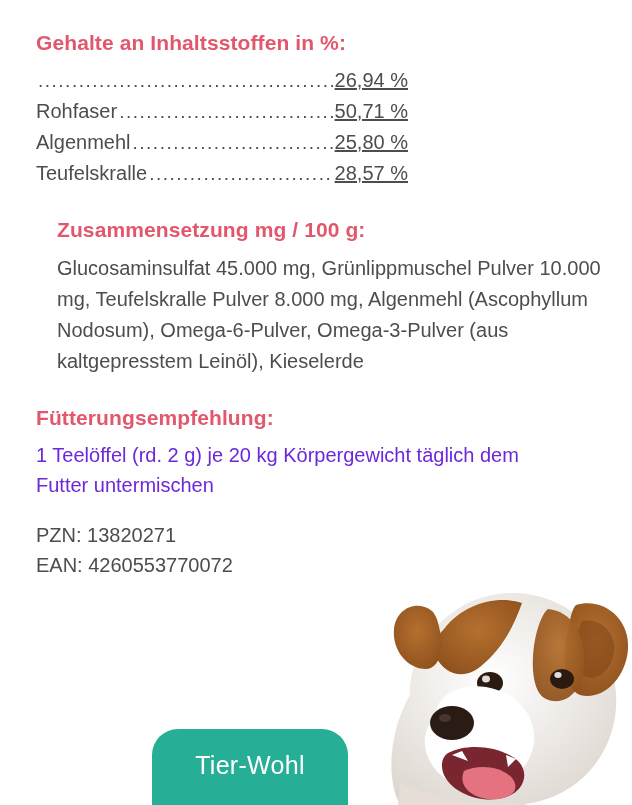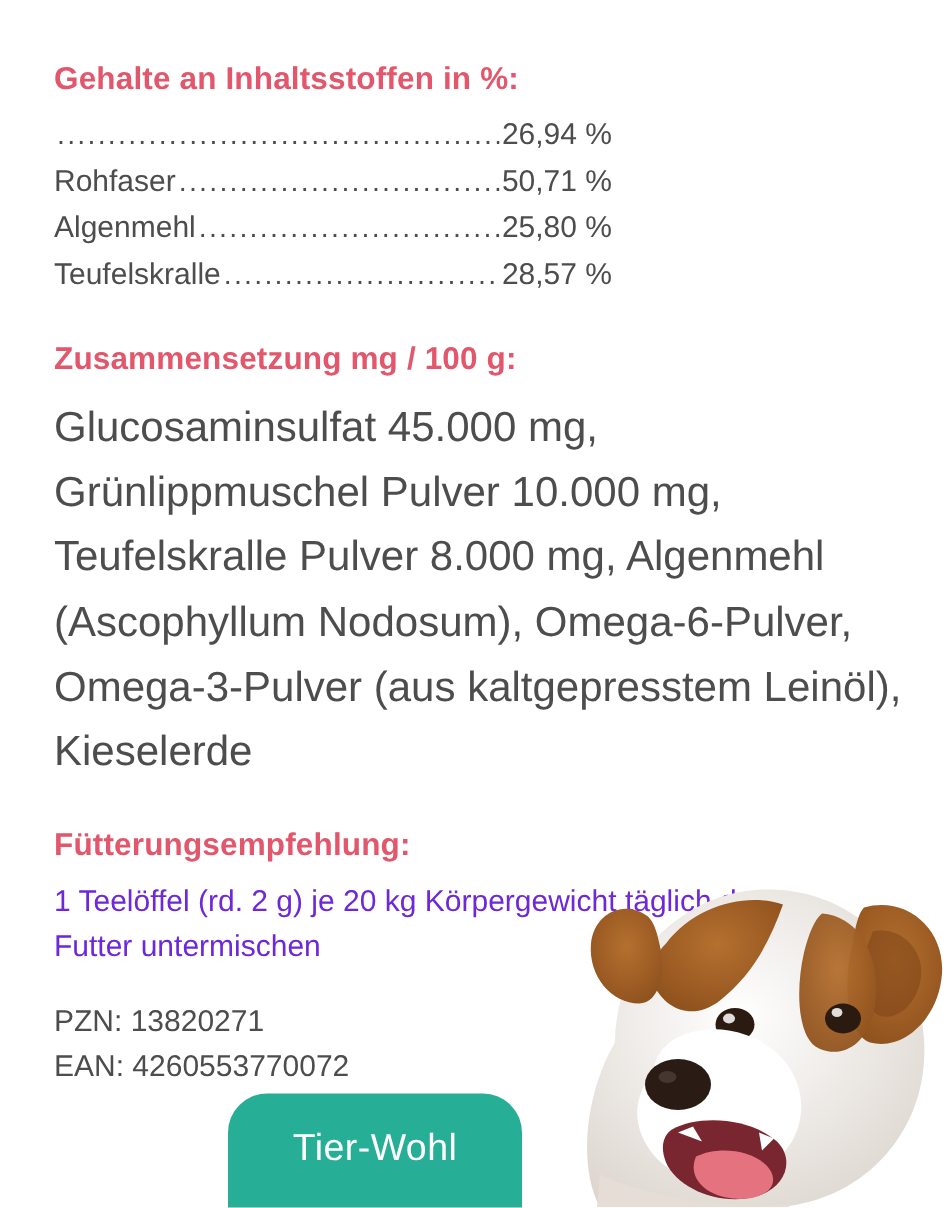--- a/index.html
+++ b/index.html
@@ -16,21 +16,21 @@
     color: #4a4a4a;
   }
   .page {
     position: absolute;
     inset: 0;
     background: #ffffff;
   }
   .content {
     position: absolute;
     left: 36px;
-    top: 40px;
+    top: 30px;
     width: 580px;
   }
   .section {
     margin-bottom: 20px;
   }
   .heading {
     color: #e2576c;
     font-size: 21px;
     font-weight: bold;
     letter-spacing: 0.1px;
@@ -53,23 +53,24 @@
     flex: 1 1 auto;
     overflow: hidden;
     white-space: nowrap;
     margin: 0 2px;
     color: #4d4d4d;
     letter-spacing: 1.5px;
     font-size: 19px;
   }
   .analysis-value {
     flex: 0 0 auto;
+    text-decoration: underline;
   }
   .body-text {
-    font-size: 28px;
+    font-size: 20px;
     line-height: 1.55;
     color: #4d4d4d;
     margin: 0;
     max-width: 570px;
   }
   .feeding-text {
     font-size: 20px;
     line-height: 1.5;
     color: #6d28d9;
     margin: 0;
@@ -138,21 +139,21 @@
         <span class="analysis-value">25,80 %</span>
       </div>
 
       <div class="analysis-row">
         <span class="analysis-name">Teufelskralle</span>
         <span class="analysis-dots">........................................................</span>
         <span class="analysis-value">28,57 %</span>
       </div>
     </div>
 
-    <div class="section" style="margin-top:28px;">
+    <div class="section" style="margin-top:28px;margin-left:21px;">
       <h2 class="heading">Zusammensetzung mg / 100 g:</h2>
       <p class="body-text">Glucosaminsulfat 45.000 mg, Grünlippmuschel Pulver 10.000 mg, Teufelskralle Pulver 8.000 mg, Algenmehl (Ascophyllum Nodosum), Omega-6-Pulver, Omega-3-Pulver (aus kaltgepresstem Leinöl), Kieselerde</p>
     </div>
 
     <div class="section" style="margin-top:28px;">
       <h2 class="heading">Fütterungsempfehlung:</h2>
       <p class="feeding-text">1 Teelöffel (rd. 2 g) je 20 kg Körpergewicht täglich dem Futter untermischen</p>
     </div>
 
     <div class="codes">

